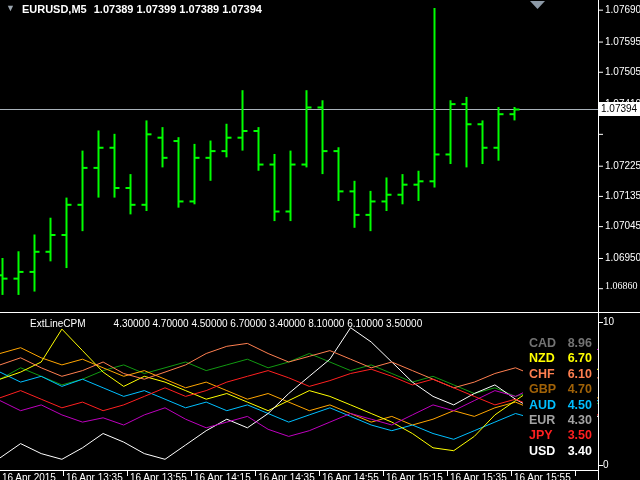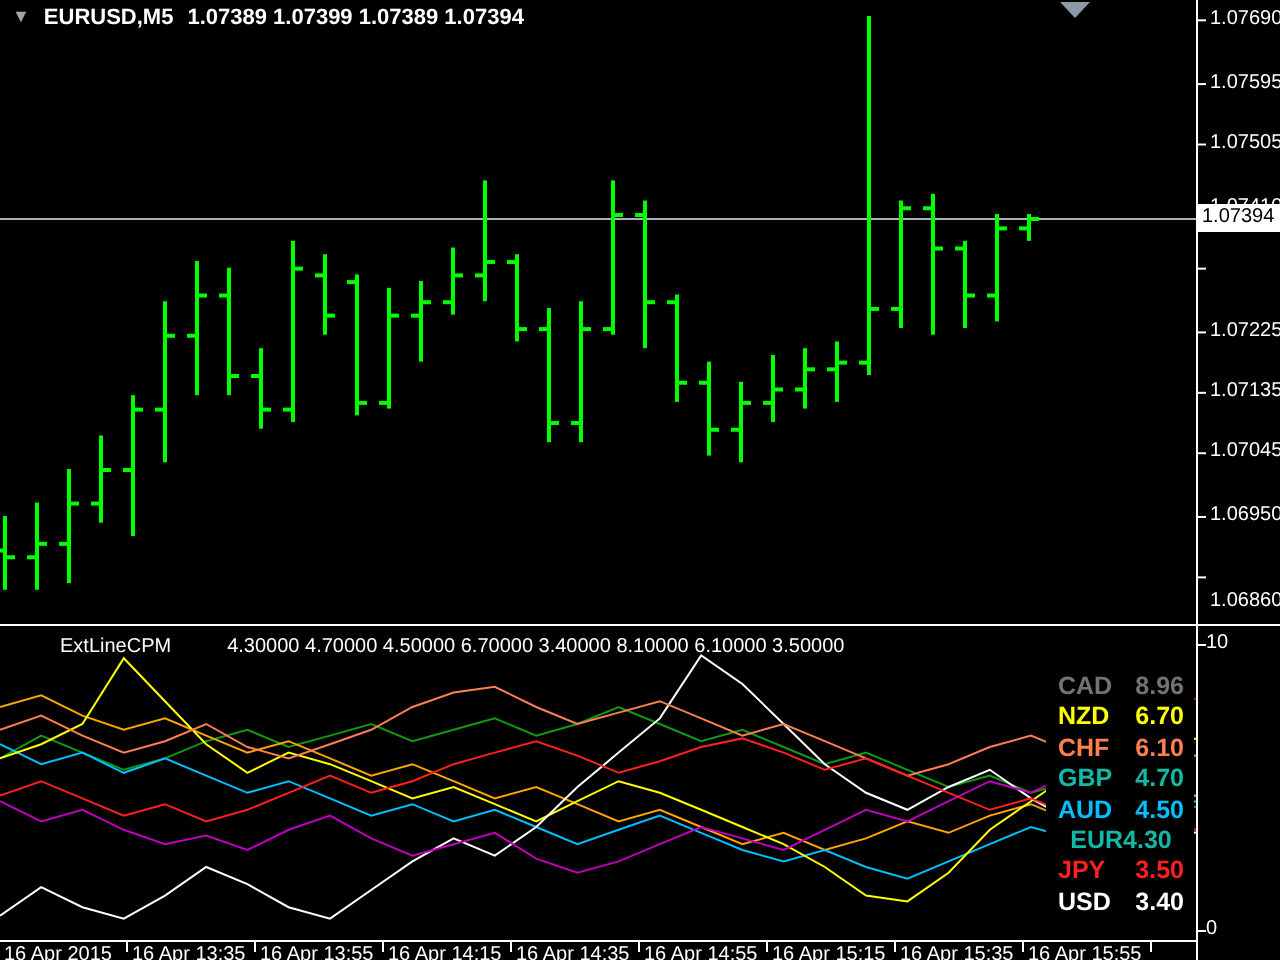--- a/index.html
+++ b/index.html
@@ -238,21 +238,21 @@
   <div id="price-axis">
       <div class="axis-label" style="top: 3.67114px;">1.07690</div>
       <div class="axis-label" style="top: 35.5503px;">1.07595</div>
       <div class="axis-label" style="top: 65.7517px;">1.07505</div>
       <div class="axis-label" style="top: 97.6309px;">1.07410</div>
       <div class="axis-label" style="top: 127.832px; margin-left: 40px;">1.07320</div>
       <div class="axis-label" style="top: 159.711px;">1.07225</div>
       <div class="axis-label" style="top: 189.913px;">1.07135</div>
       <div class="axis-label" style="top: 220.114px;">1.07045</div>
       <div class="axis-label" style="top: 251.993px;">1.06950</div>
-      <div class="axis-label" style="top: 295px;">1.06860</div>
+      <div class="axis-label" style="top: 280px; font-family: Liberation Serif, serif;">1.06860</div>
     </div>
 
   <div id="price-box">1.07394</div>
 
   <div id="ind-axis">
       <div class="axis-label" style="top: 316px; left: 603px;">10</div>
       <div class="axis-label" style="top: 459px; left: 603px;">0</div>
     </div>
 
   <div id="legend">
@@ -261,29 +261,29 @@
         <span>8.96</span>
       </div>
       <div class="legend-row" style="color: rgb(255, 255, 0);">
         <span>NZD</span>
         <span>6.70</span>
       </div>
       <div class="legend-row" style="color: rgb(255, 127, 80);">
         <span>CHF</span>
         <span>6.10</span>
       </div>
-      <div class="legend-row" style="color: #14b8a6;">
+      <div class="legend-row" style="color: #a16207;">
         <span>GBP</span>
         <span>4.70</span>
       </div>
       <div class="legend-row" style="color: rgb(0, 191, 255);">
         <span>AUD</span>
         <span>4.50</span>
       </div>
-      <div class="legend-row" style="color: #14b8a6; justify-content: center;">
+      <div class="legend-row" style="color: #a3a3a3;">
         <span>EUR</span>
         <span>4.30</span>
       </div>
       <div class="legend-row" style="color: rgb(255, 32, 32);">
         <span>JPY</span>
         <span>3.50</span>
       </div>
       <div class="legend-row" style="color: rgb(255, 255, 255);">
         <span>USD</span>
         <span>3.40</span>

